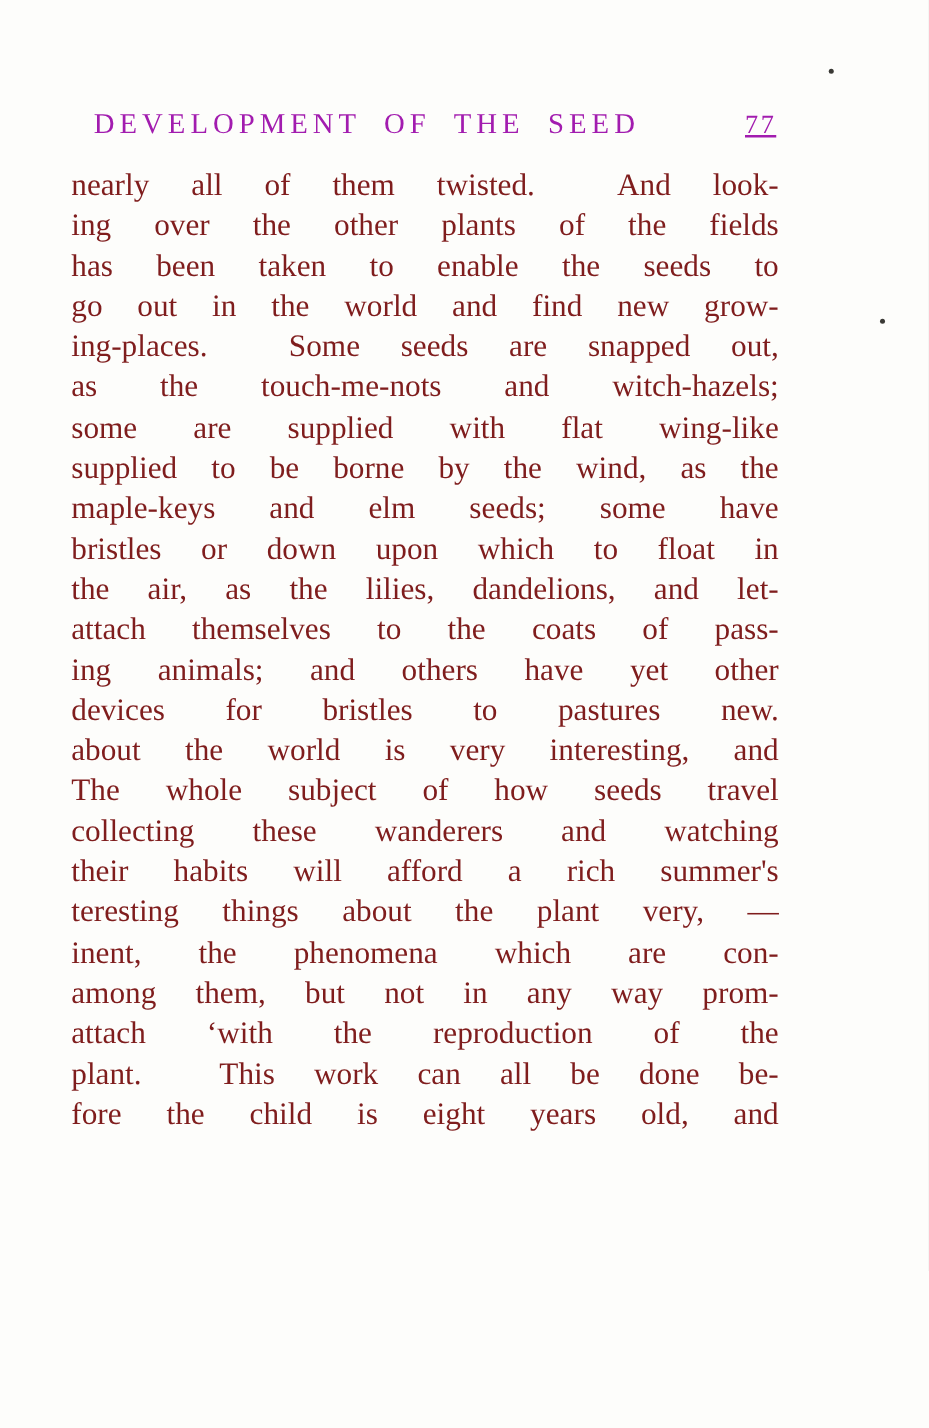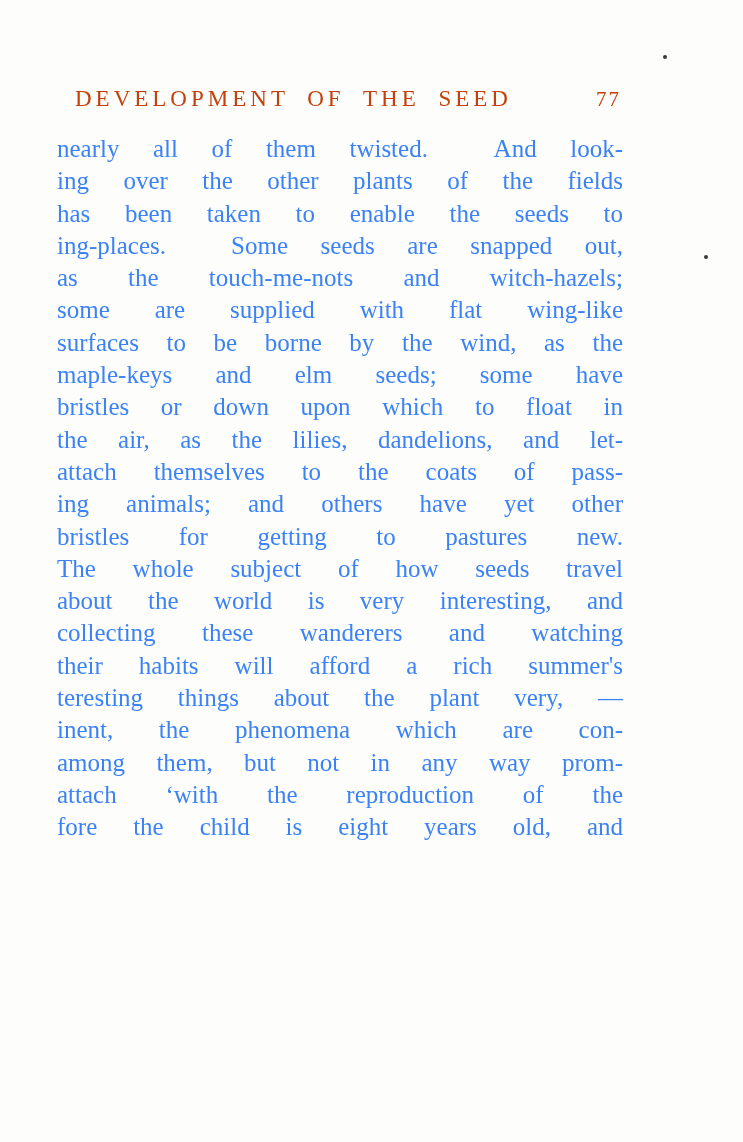--- a/index.html
+++ b/index.html
@@ -21,37 +21,38 @@
     left: 57px;
     top: 86px;
     width: 566px;
   }
   .running-header {
     display: flex;
     justify-content: space-between;
     align-items: baseline;
     font-size: 23px;
     line-height: 26px;
-    color: #c2410c;
+    color: #a21caf;
   }
   .header-title {
     letter-spacing: 4px;
     word-spacing: 9px;
     padding-left: 18px;
   }
   .page-number {
     font-size: 21px;
     letter-spacing: 2px;
     padding-right: 2px;
+    text-decoration: underline;
   }
   .body-text {
     margin-top: 21px;
     font-size: 25px;
     line-height: 32.3px;
-    color: #3b82f6;
+    color: #7f1d1d;
   }
   .line {
     text-align: justify;
     text-align-last: justify;
     min-height: 32.3px;
   }
   .line.para-end {
     text-align-last: left;
   }
   .line.indent {
@@ -79,39 +80,41 @@
       <span class="header-title">DEVELOPMENT OF THE SEED</span>
       <span class="page-number">77</span>
     </div>
 
     <div class="body-text">
 
       <div>
         <div class="line">nearly all of them twisted.&nbsp; And look-</div>
         <div class="line">ing over the other plants of the fields</div>
         <div class="line">has been taken to enable the seeds to</div>
+        <div class="line">go out in the world and find new grow-</div>
         <div class="line">ing-places.&nbsp; Some seeds are snapped out,</div>
         <div class="line">as the touch-me-nots and witch-hazels;</div>
         <div class="line">some are supplied with flat wing-like</div>
-        <div class="line">surfaces to be borne by the wind, as the</div>
+        <div class="line">supplied to be borne by the wind, as the</div>
         <div class="line">maple-keys and elm seeds; some have</div>
         <div class="line">bristles or down upon which to float in</div>
         <div class="line">the air, as the lilies, dandelions, and let-</div>
         <div class="line">attach themselves to the coats of pass-</div>
         <div class="line">ing animals; and others have yet other</div>
-        <div class="line">bristles for getting to pastures new.</div>
+        <div class="line">devices for bristles to pastures new.</div>
+        <div class="line">about the world is very interesting, and</div>
         <div class="line">The whole subject of how seeds travel</div>
-        <div class="line">about the world is very interesting, and</div>
         <div class="line">collecting these wanderers and watching</div>
         <div class="line">their habits will afford a rich summer's</div>
       </div>
 
       <div>
         <div class="line">teresting things about the plant very, —</div>
         <div class="line">inent, the phenomena which are con-</div>
         <div class="line">among them, but not in any way prom-</div>
         <div class="line">attach ‘with the reproduction of the</div>
+        <div class="line">plant.&nbsp; This work can all be done be-</div>
         <div class="line">fore the child is eight years old, and</div>
       </div>
 
     </div>
   </div>
 </div>
 
 </body></html>

